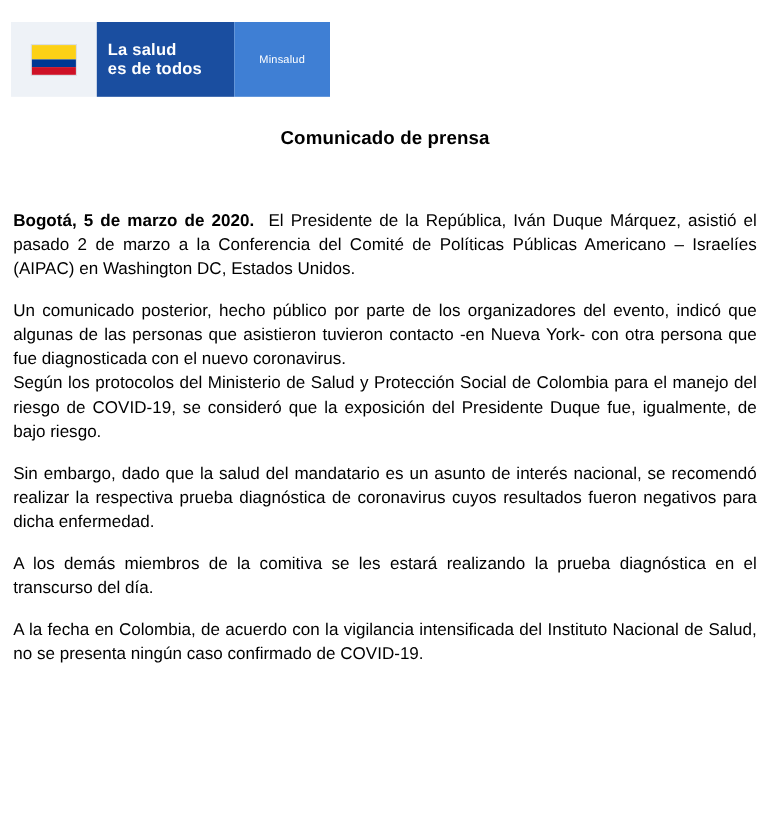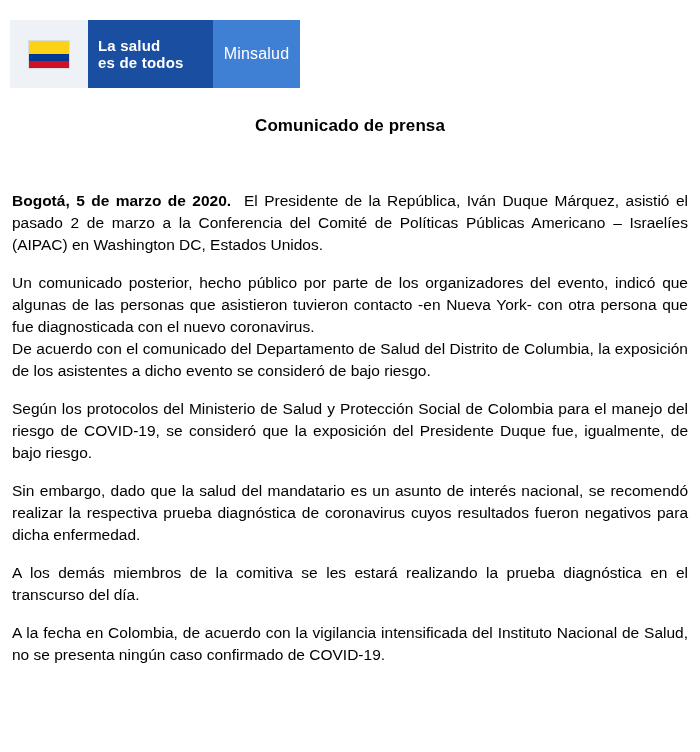--- a/index.html
+++ b/index.html
@@ -66,21 +66,21 @@
   .logo-min-box {
     flex: 1;
     background: #3f7fd4;
     display: flex;
     align-items: center;
     justify-content: center;
     box-sizing: border-box;
   }
   .logo-min-box .mintext {
     color: #ffffff;
-    font-size: 16px;
+    font-size: 10px;
     letter-spacing: 0.2px;
   }
 
   
   .doc-title {
     position: absolute;
     left: 0;
     right: 0;
     top: 116px;
     text-align: center;
@@ -130,21 +130,20 @@
 </div>
 
 <div class="doc-title">Comunicado de prensa</div>
 
 <div class="content">
 
   <p><span class="lead-date">Bogotá, 5 de marzo de 2020.</span>&nbsp; <span>El Presidente de la República, Iván Duque Márquez, asistió el pasado 2 de marzo a la Conferencia del Comité de Políticas Públicas Americano – Israelíes (AIPAC) en Washington DC, Estados Unidos.</span></p>
 
   <p class="tight">Un comunicado posterior, hecho público por parte de los organizadores del evento, indicó que algunas de las personas que asistieron tuvieron contacto -en Nueva York-  con otra persona que fue diagnosticada con el nuevo coronavirus.</p>
 
-  <p>De acuerdo con el comunicado del Departamento de Salud del Distrito de Columbia, la exposición de los asistentes a dicho evento se consideró de bajo riesgo.</p>
 
   <p>Según los protocolos del Ministerio de Salud y Protección Social de Colombia para el manejo del riesgo de COVID-19, se consideró que la exposición del Presidente Duque fue, igualmente, de bajo riesgo.</p>
 
   <p>Sin embargo, dado que la salud del mandatario es un asunto de interés nacional, se recomendó realizar la respectiva prueba diagnóstica de coronavirus cuyos resultados fueron negativos para dicha enfermedad.</p>
 
   <p>A los demás miembros de la comitiva se les estará realizando la prueba diagnóstica en el transcurso del día.</p>
 
   <p>A la fecha en Colombia, de acuerdo con la vigilancia intensificada del Instituto Nacional de Salud, no se presenta ningún caso confirmado de COVID-19.</p>
 
 </div>

